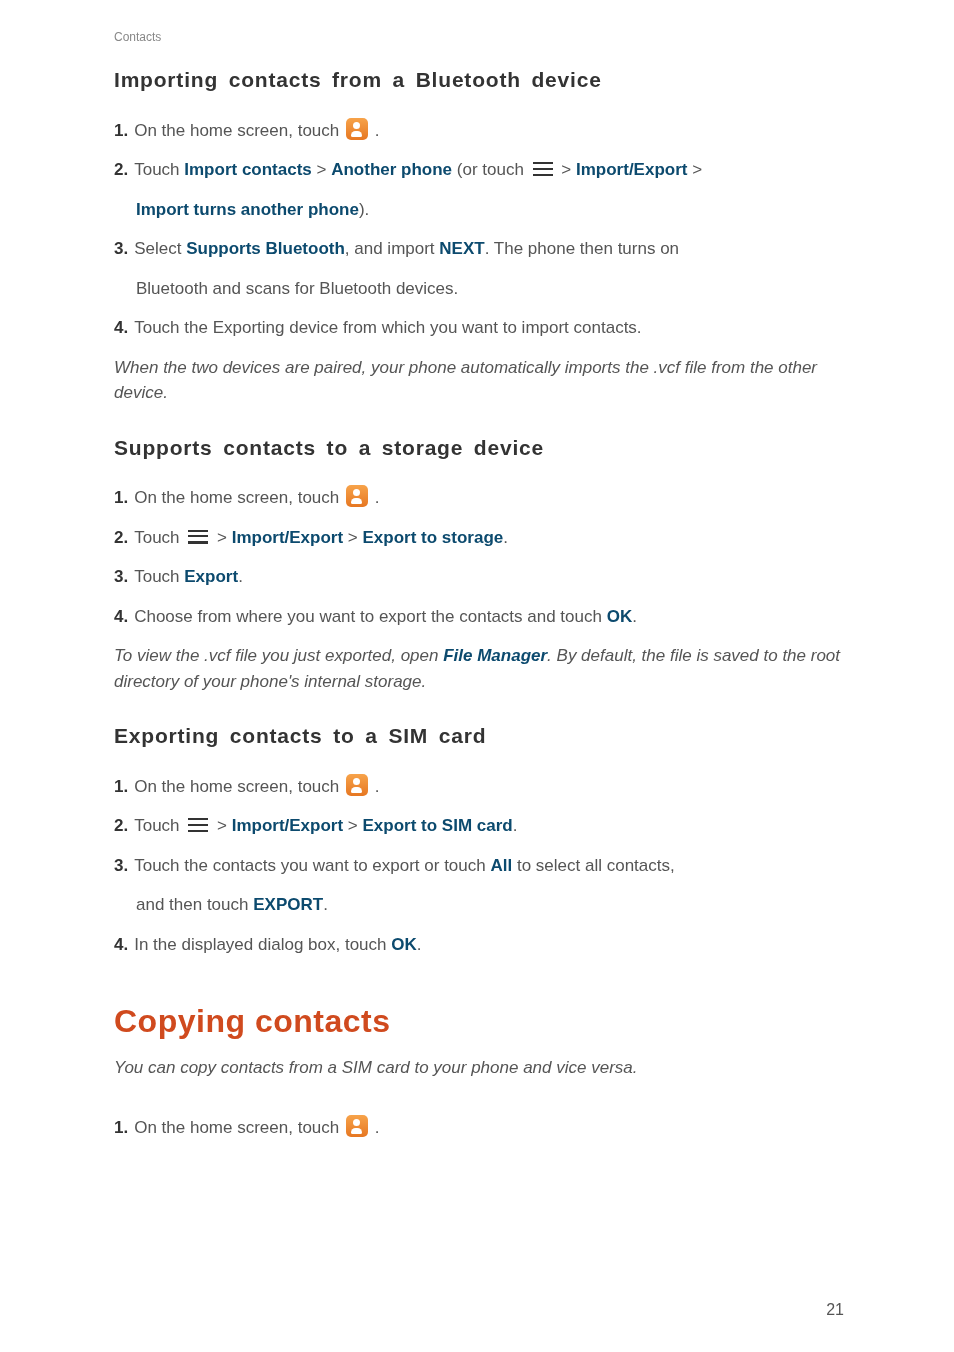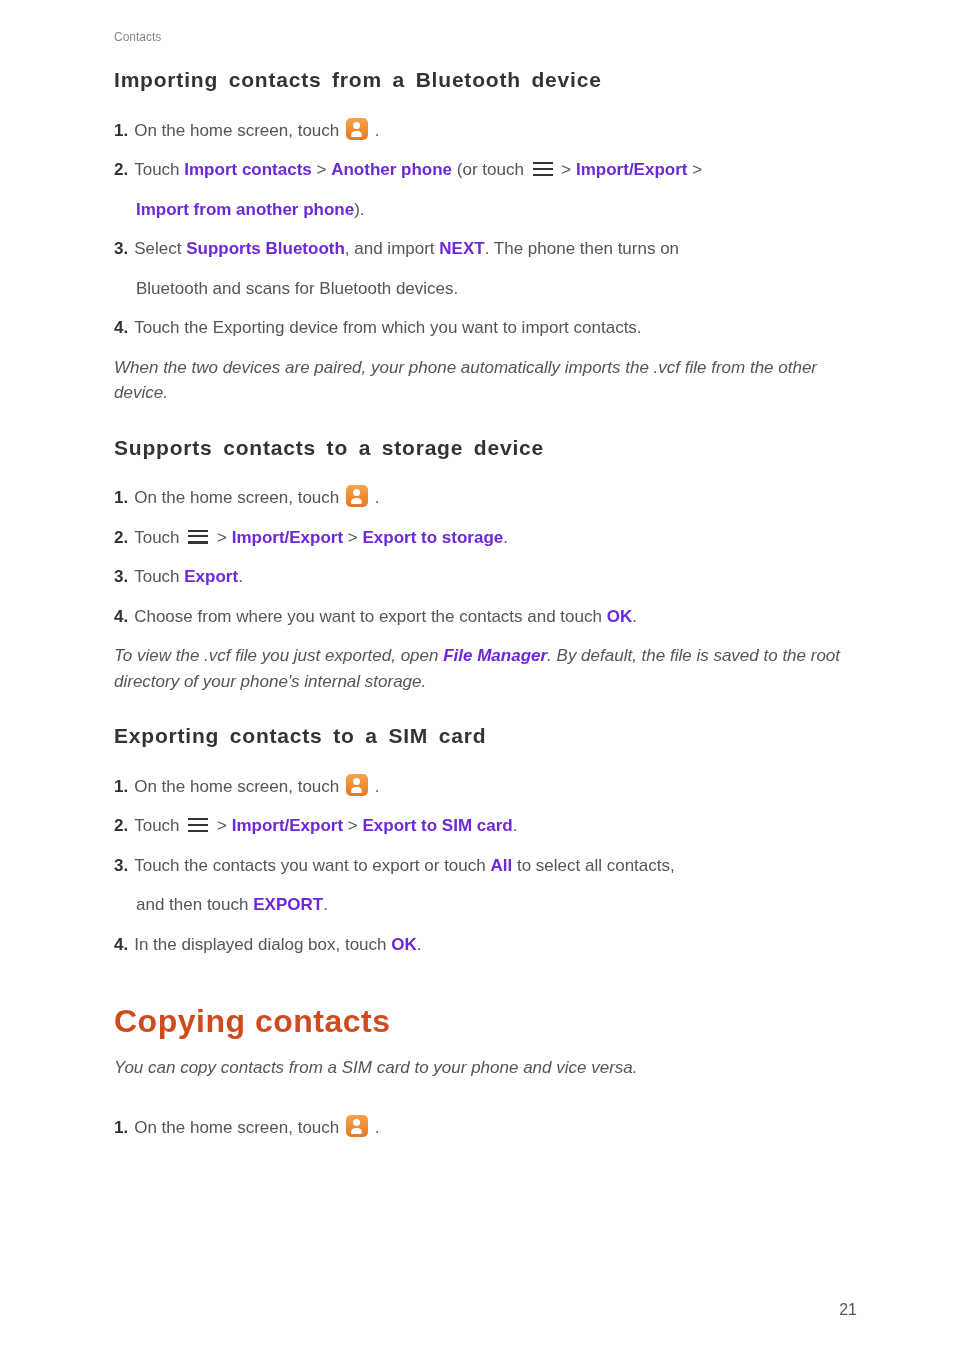--- a/index.html
+++ b/index.html
@@ -48,21 +48,21 @@
     flex-shrink: 0;
   }
   .step-body {
     flex: 1;
   }
   .body-para {
     margin: 10px 0 26px 0;
     color: #555;
     font-style: italic;
   }
-  .bold { font-weight: 700; color: #6d28d9; }
+  .bold { font-weight: 700; color: #0c4a6e; }
   .indent-continue {
     margin-left: 22px;
     margin-top: 6px;
     margin-bottom: 14px;
   }
   .contacts-icon {
     display: inline-block;
     width: 22px;
     height: 22px;
     border-radius: 5px;
@@ -101,21 +101,21 @@
     left: 0; right: 0;
     height: 2.4px;
     background: #333;
   }
   .menu-icon::before { top: 0; }
   .menu-icon span { top: 5.5px; }
   .menu-icon::after { bottom: 0; }
   .page-num {
     position: absolute;
     bottom: 30px;
-    right: 97px;
+    right: 110px;
     font-size: 16px;
     color: #555;
   }
 </style>
 </head>
 <body>
 
 <div class="header-label">Contacts</div>
 
 <h2 class="subheading">Importing contacts from a Bluetooth device</h2>
@@ -127,21 +127,21 @@
   </span>
 </div>
 
 <div class="step">
   <span class="step-num">2.</span>
   <span class="step-body">
     <span>Touch </span><span class="bold">Import contacts</span><span> &gt; </span><span class="bold">Another phone</span><span> (or touch </span><span class="menu-icon"><span></span></span><span> &gt; </span><span class="bold">Import/Export</span><span> &gt; </span>
   </span>
 </div>
 <div class="indent-continue">
-  <span class="bold">Import from another phone</span><span>).</span>
+  <span class="bold">Import turns another phone</span><span>).</span>
 </div>
 
 <div class="step">
   <span class="step-num">3.</span>
   <span class="step-body">
     <span>Select </span><span class="bold">Supports Bluetooth</span><span>, and import </span><span class="bold">NEXT</span><span>. The phone then turns on</span>
   </span>
 </div>
 <div class="indent-continue">Bluetooth and scans for Bluetooth devices.</div>
 

